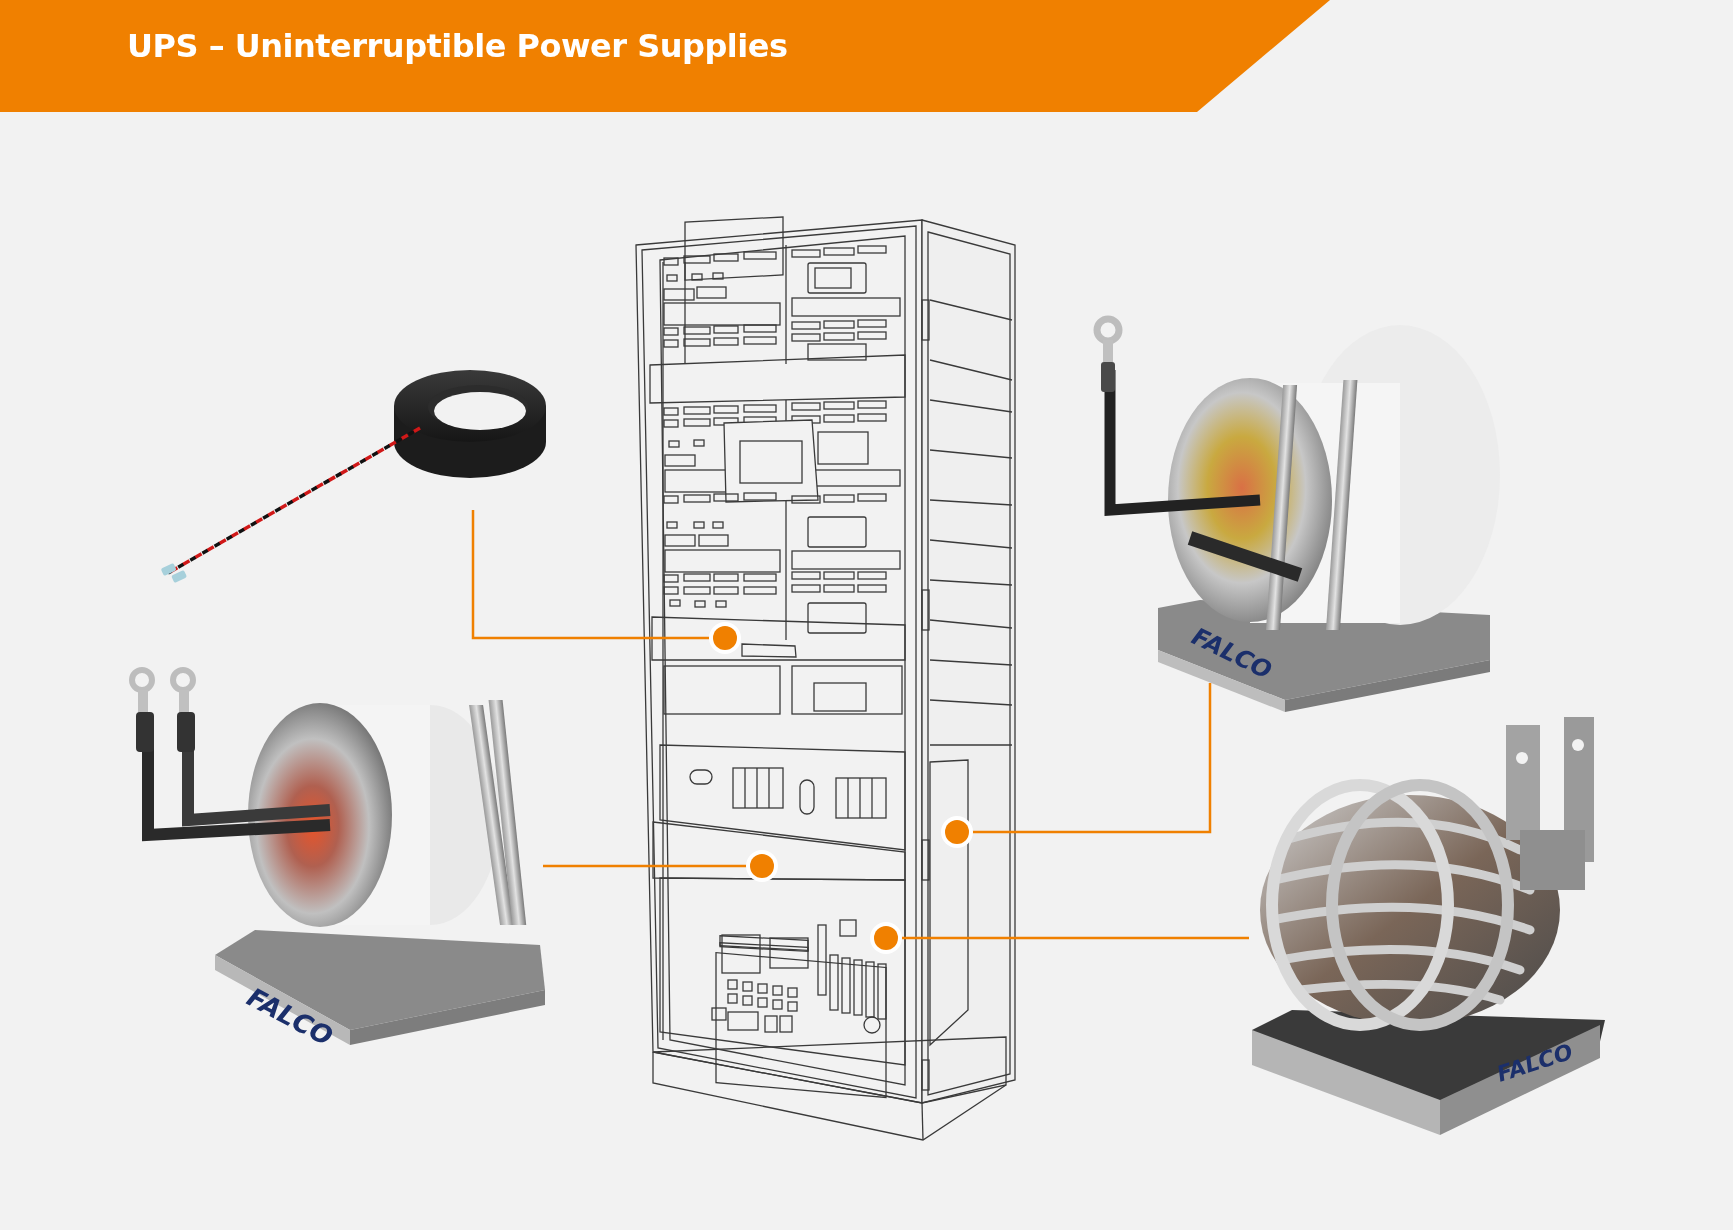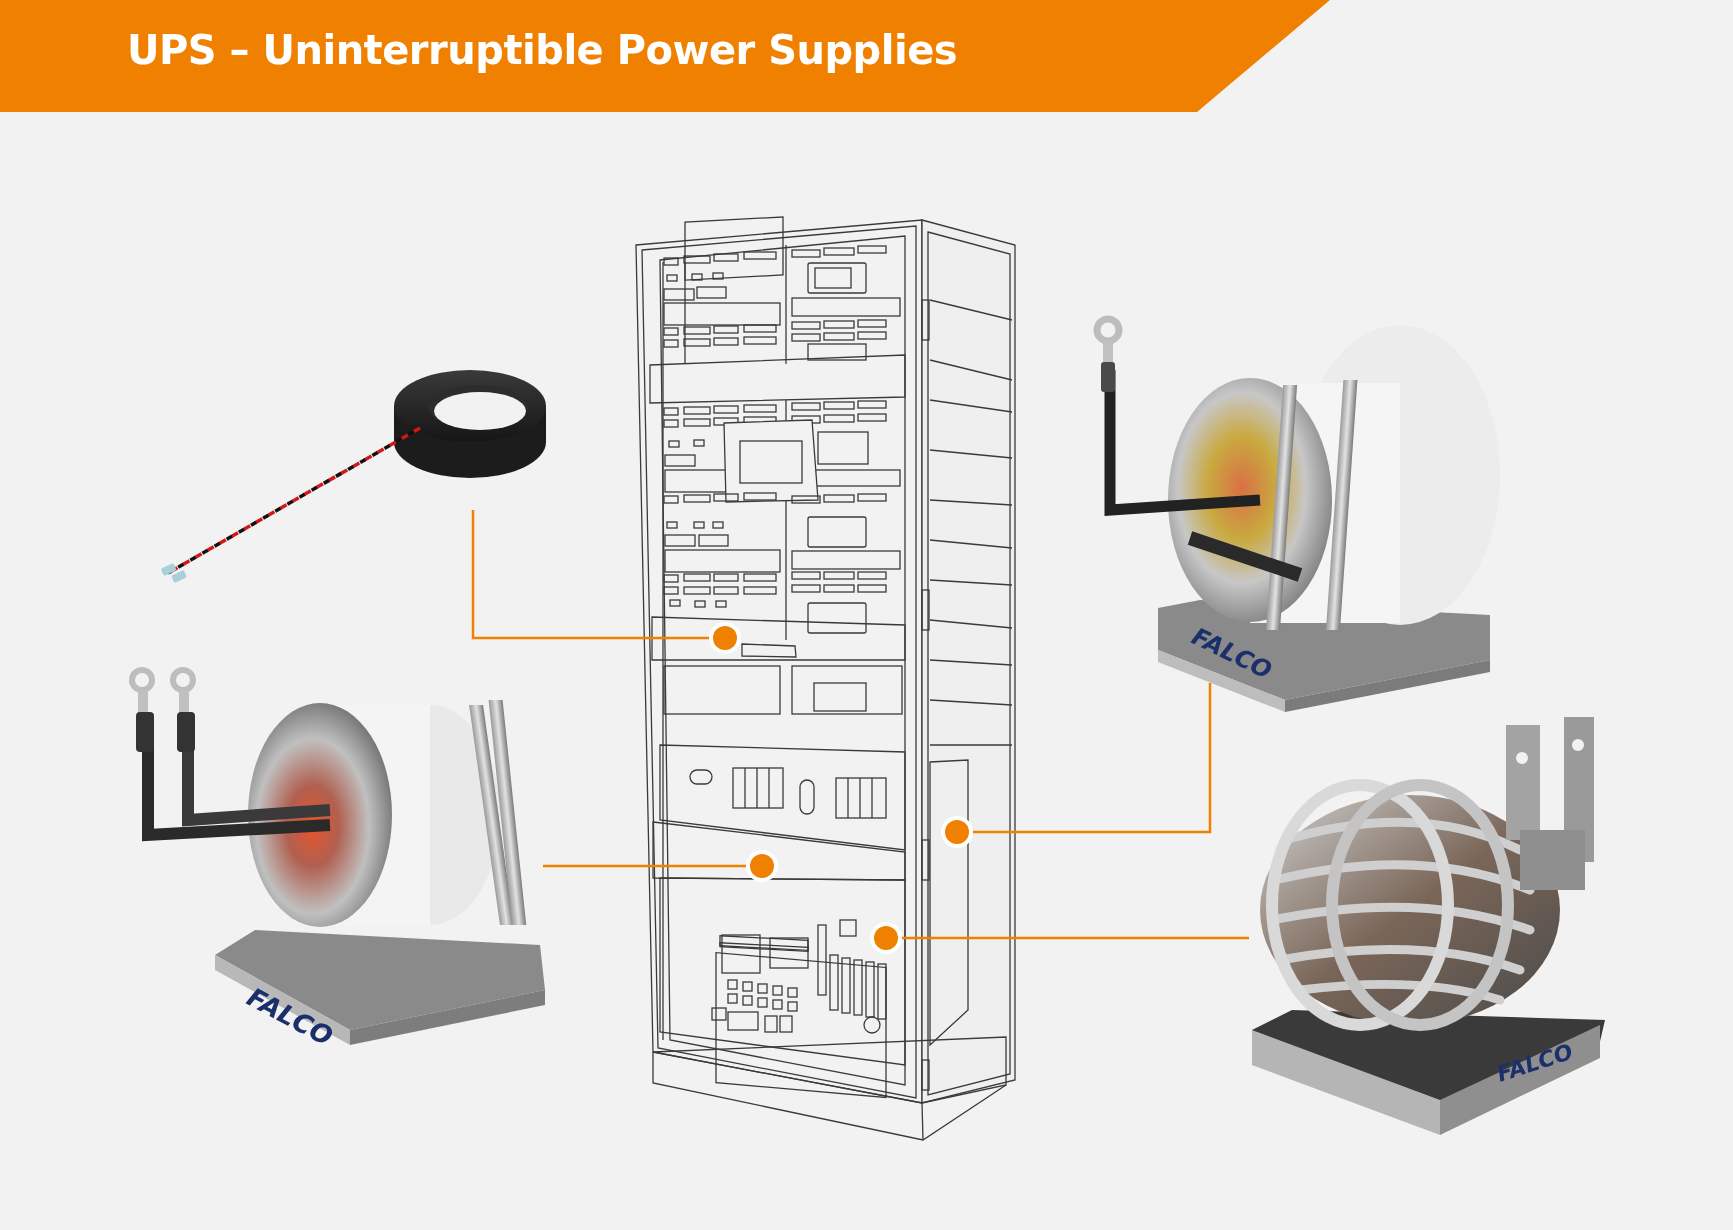--- a/index.html
+++ b/index.html
@@ -1,19 +1,19 @@
 <!DOCTYPE html>
 <html><head>
 <meta charset="utf-8">
 <style>
   html,body{margin:0;padding:0;}
   body{width:1733px;height:1230px;background:#f2f2f2;position:relative;overflow:hidden;font-family:"Liberation Sans",sans-serif;}
   .banner{position:absolute;left:0;top:0;width:1733px;height:112px;}
   .banner svg{position:absolute;left:0;top:0;}
-  .title{position:absolute;left:127px;top:27px;color:#ffffff;font-family:"DejaVu Sans",sans-serif;font-weight:bold;font-size:40px;letter-spacing:-0.5px;white-space:nowrap;}
+  .title{position:absolute;left:127px;top:27px;color:#ffffff;font-family:"DejaVu Sans",sans-serif;font-weight:bold;font-size:32px;letter-spacing:-0.5px;white-space:nowrap;}
   .layer{position:absolute;left:0;top:0;width:1733px;height:1230px;}
   .brand{font-family:"DejaVu Sans",sans-serif;font-weight:bold;font-style:italic;fill:#1b2f6b;}
 </style>
 </head>
 <body>
 
 <div class="banner">
   <svg width="1733" height="112">
     <polygon points="0,0 1330,0 1197,112 0,112" fill="#f08000"></polygon>
   </svg>

